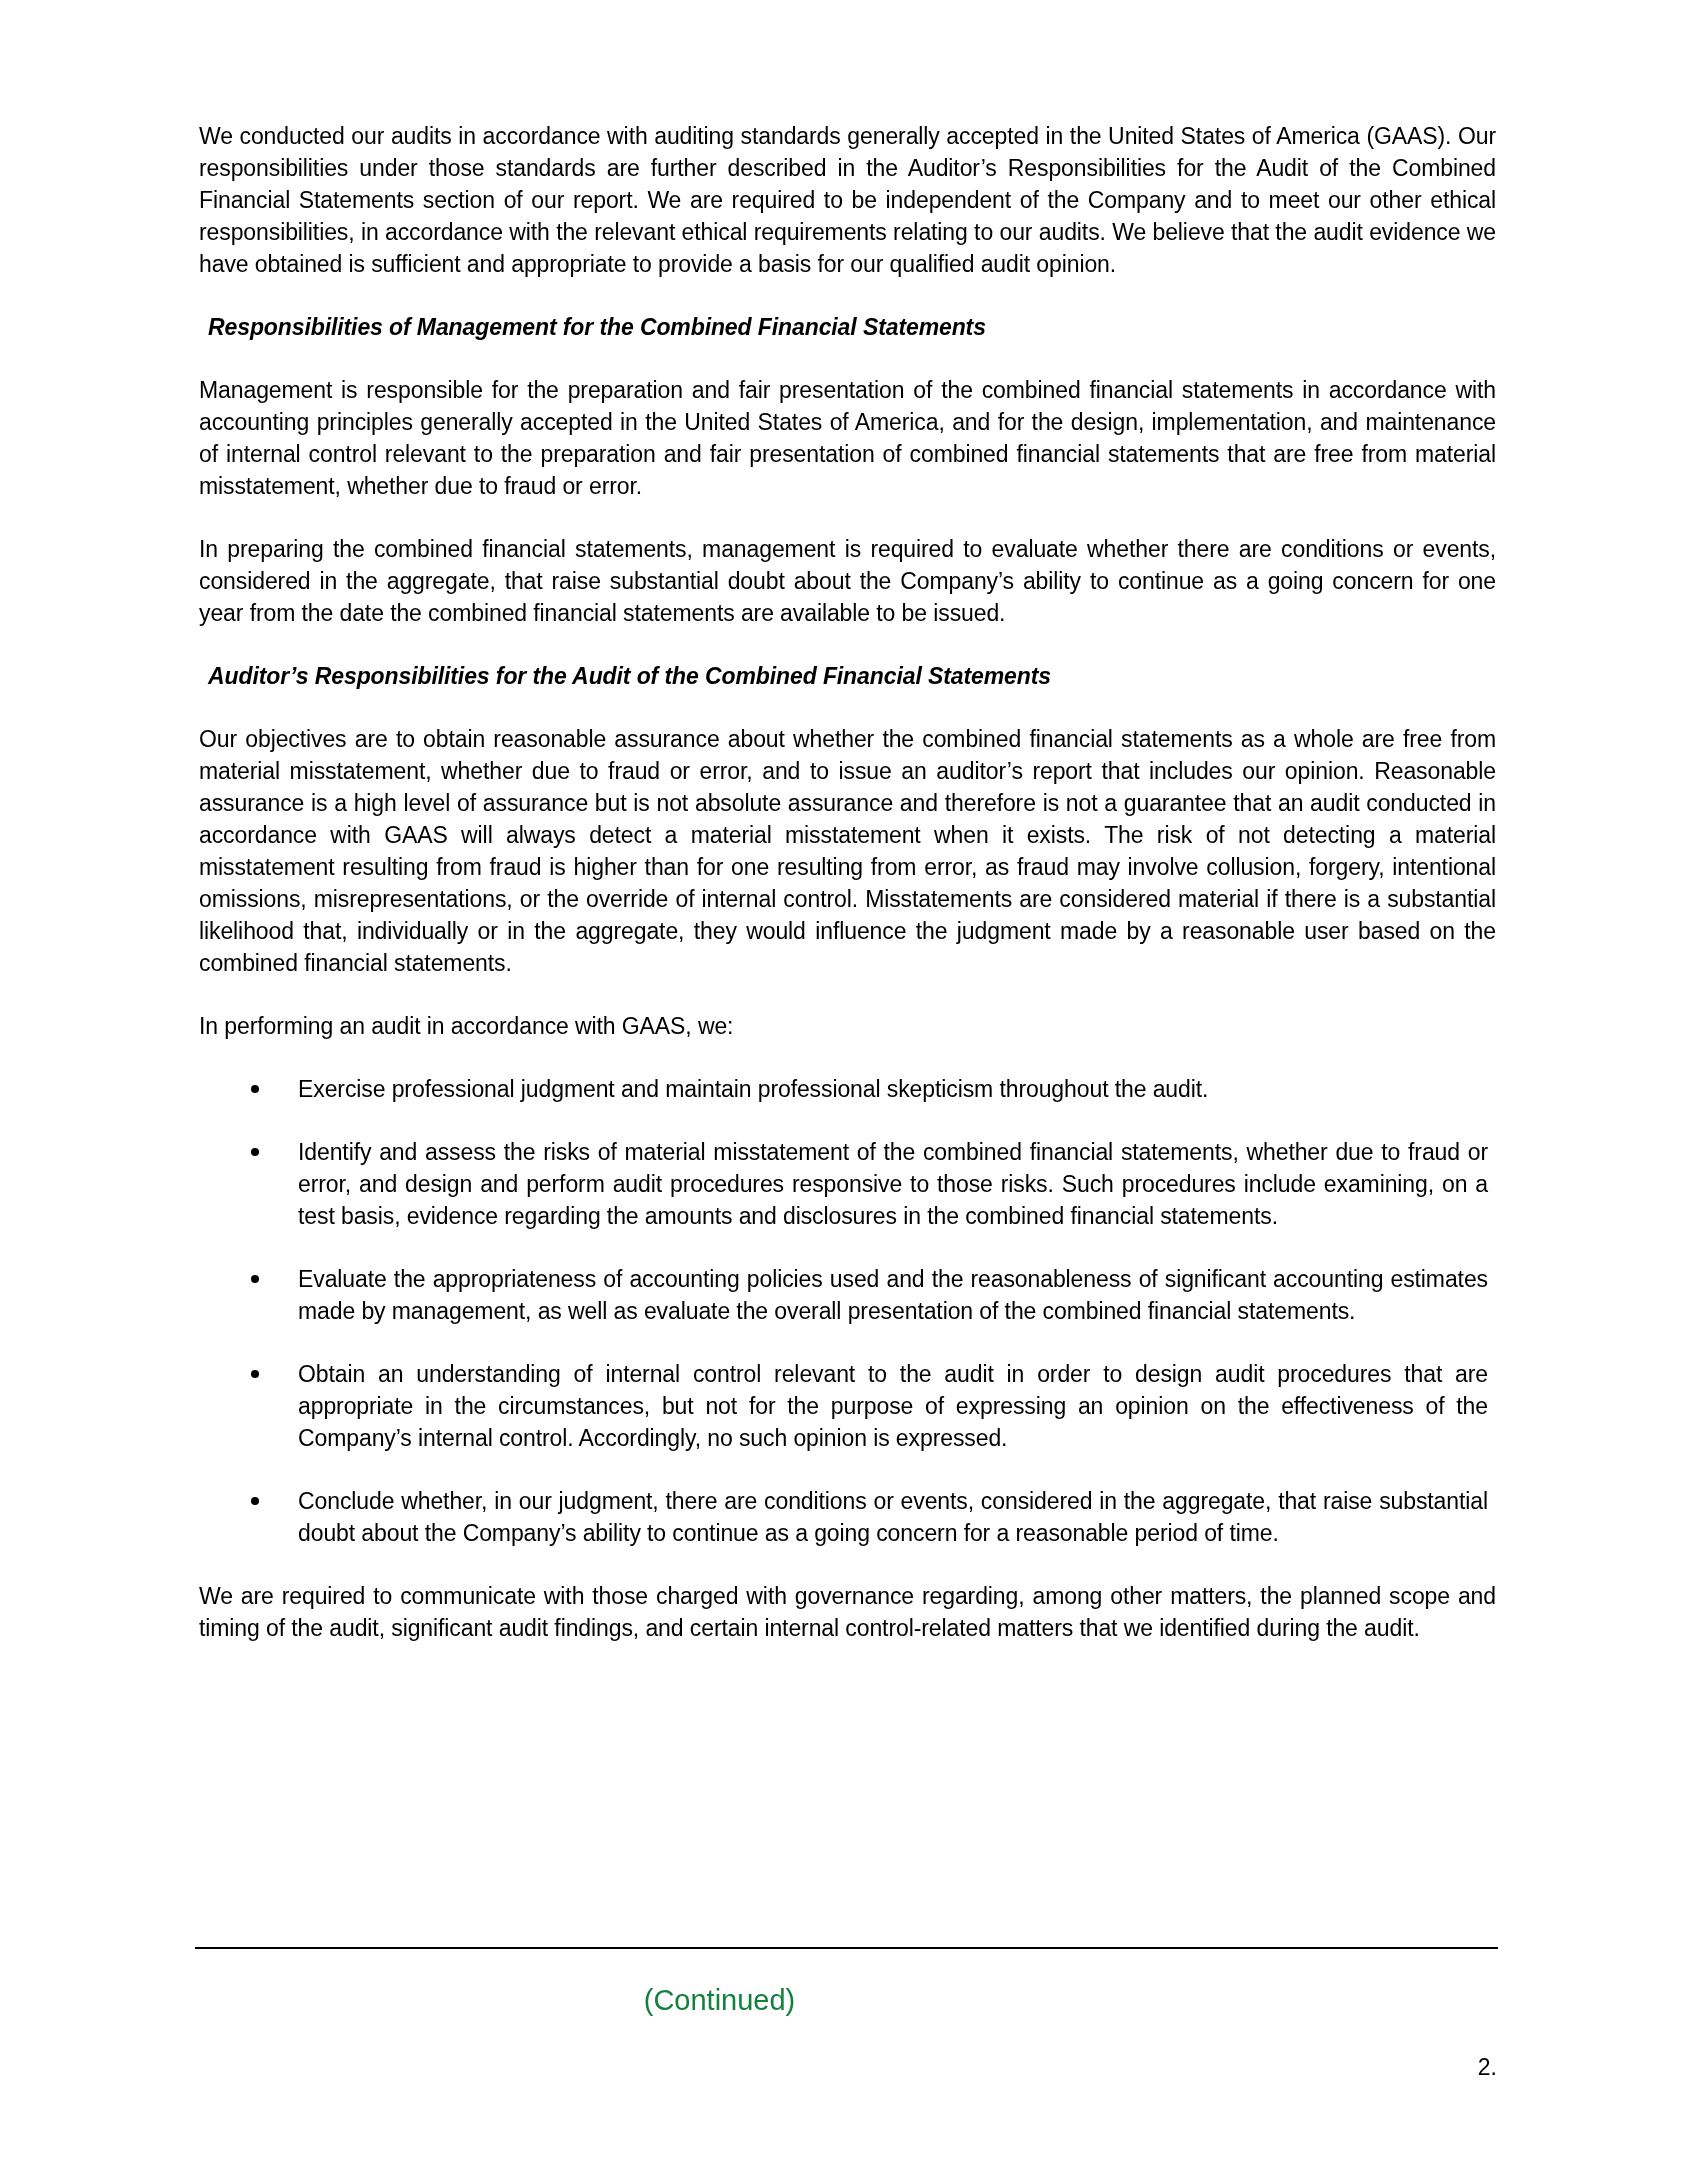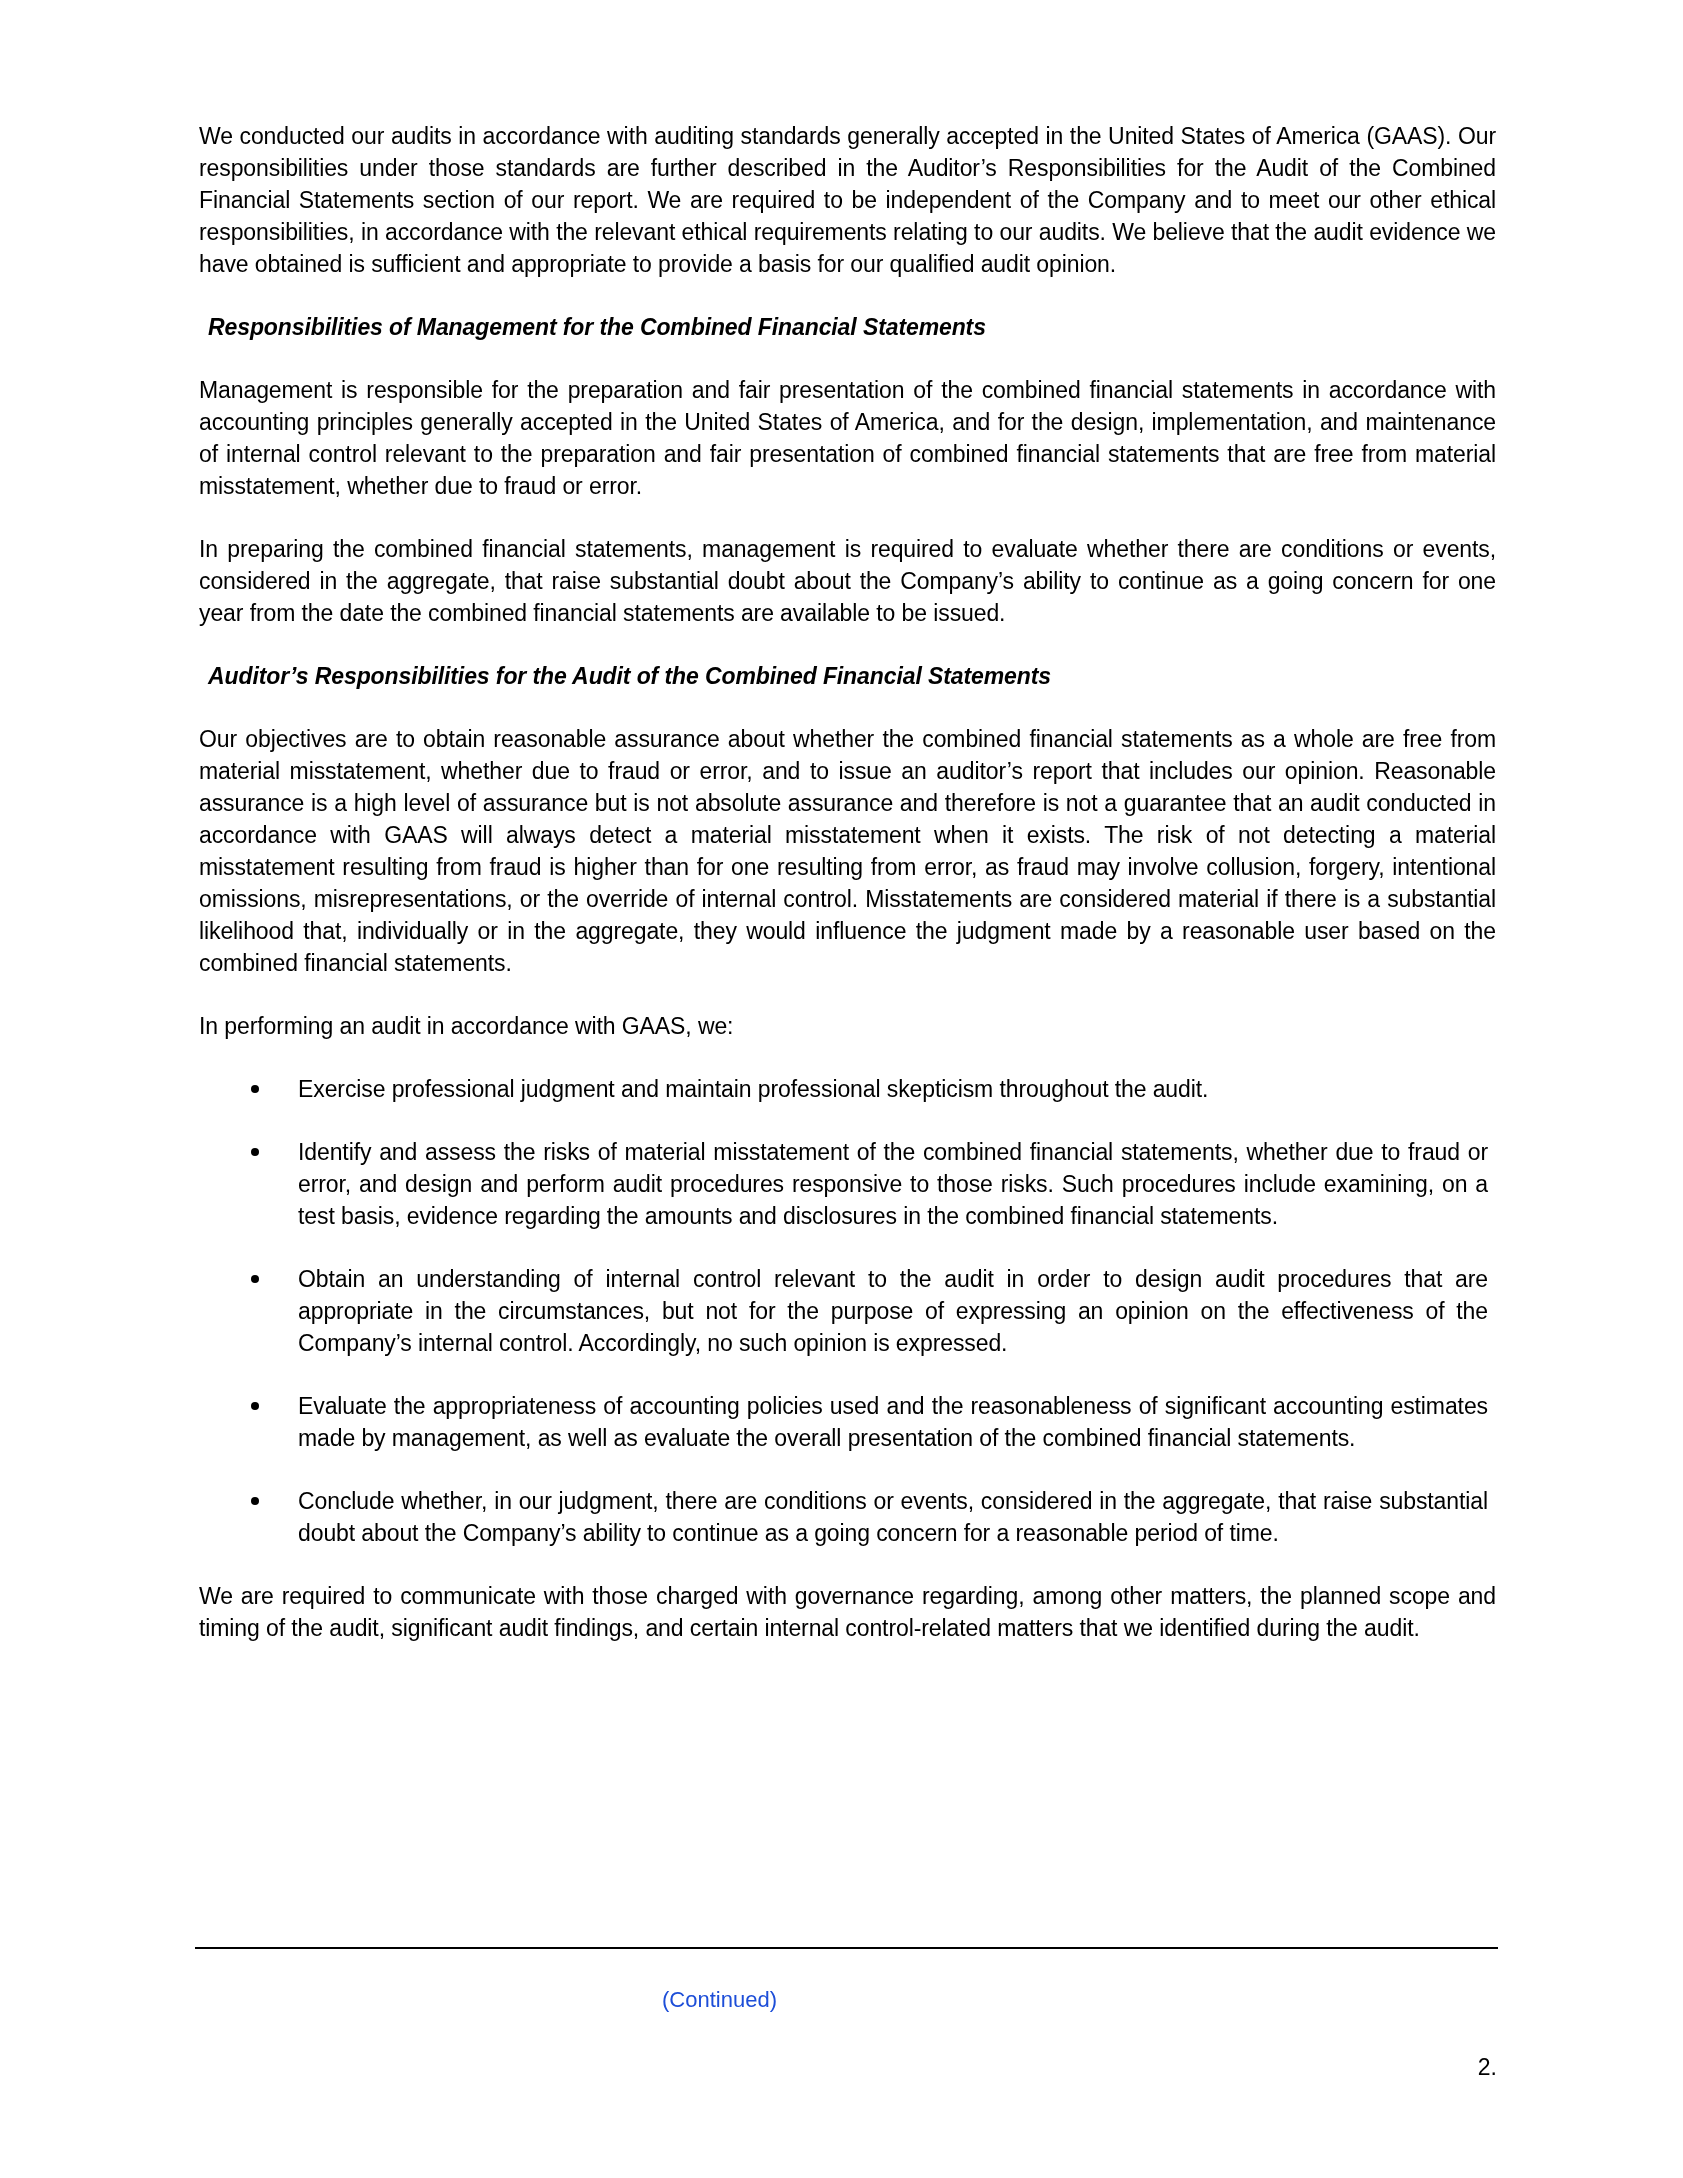--- a/index.html
+++ b/index.html
@@ -22,21 +22,21 @@
   .bullet-dot {
     position: absolute; left: 52px; top: 12px; width: 8px; height: 8px;
     border-radius: 50%; background: #000;
   }
   .rule {
     position: absolute; left: 195px; top: 1947px; width: 1303px; height: 0;
     border-top: 2px solid #000;
   }
   .continued {
     position: absolute; left: 0; width: 1439px; top: 1984px; text-align: center;
-    font-family: "Liberation Sans", sans-serif; font-size: 22px; line-height: 32px; color: #1d4ed8;
+    font-family: "Liberation Sans", sans-serif; font-size: 29px; line-height: 32px; color: #15803d;
   }
   .page-number {
     position: absolute; right: 186px; top: 2051px;
     font-family: "Liberation Sans", sans-serif; font-size: 23px; line-height: 32px; color: #000;
   }
 </style>
 </head>
 <body>
 
 <div class="page">
@@ -54,25 +54,25 @@
     <li>
       <span class="bullet-dot"></span>
       <span>Exercise professional judgment and maintain professional skepticism throughout the audit.</span>
     </li>
     <li>
       <span class="bullet-dot"></span>
       <span>Identify and assess the risks of material misstatement of the combined financial statements, whether due to fraud or error, and design and perform audit procedures responsive to those risks. Such procedures include examining, on a test basis, evidence regarding the amounts and disclosures in the combined financial statements.</span>
     </li>
     <li>
       <span class="bullet-dot"></span>
-      <span>Obtain an understanding of internal control relevant to the audit in order to design audit procedures that are appropriate in the circumstances, but not for the purpose of expressing an opinion on the effectiveness of the Company’s internal control. Accordingly, no such opinion is expressed.</span>
+      <span>Evaluate the appropriateness of accounting policies used and the reasonableness of significant accounting estimates made by management, as well as evaluate the overall presentation of the combined financial statements.</span>
     </li>
     <li>
       <span class="bullet-dot"></span>
-      <span>Evaluate the appropriateness of accounting policies used and the reasonableness of significant accounting estimates made by management, as well as evaluate the overall presentation of the combined financial statements.</span>
+      <span>Obtain an understanding of internal control relevant to the audit in order to design audit procedures that are appropriate in the circumstances, but not for the purpose of expressing an opinion on the effectiveness of the Company’s internal control. Accordingly, no such opinion is expressed.</span>
     </li>
     <li>
       <span class="bullet-dot"></span>
       <span>Conclude whether, in our judgment, there are conditions or events, considered in the aggregate, that raise substantial doubt about the Company’s ability to continue as a going concern for a reasonable period of time.</span>
     </li>
   </ul>
 
   <p>We are required to communicate with those charged with governance regarding, among other matters, the planned scope and timing of the audit, significant audit findings, and certain internal control-related matters that we identified during the audit.</p>
 </div>
 

